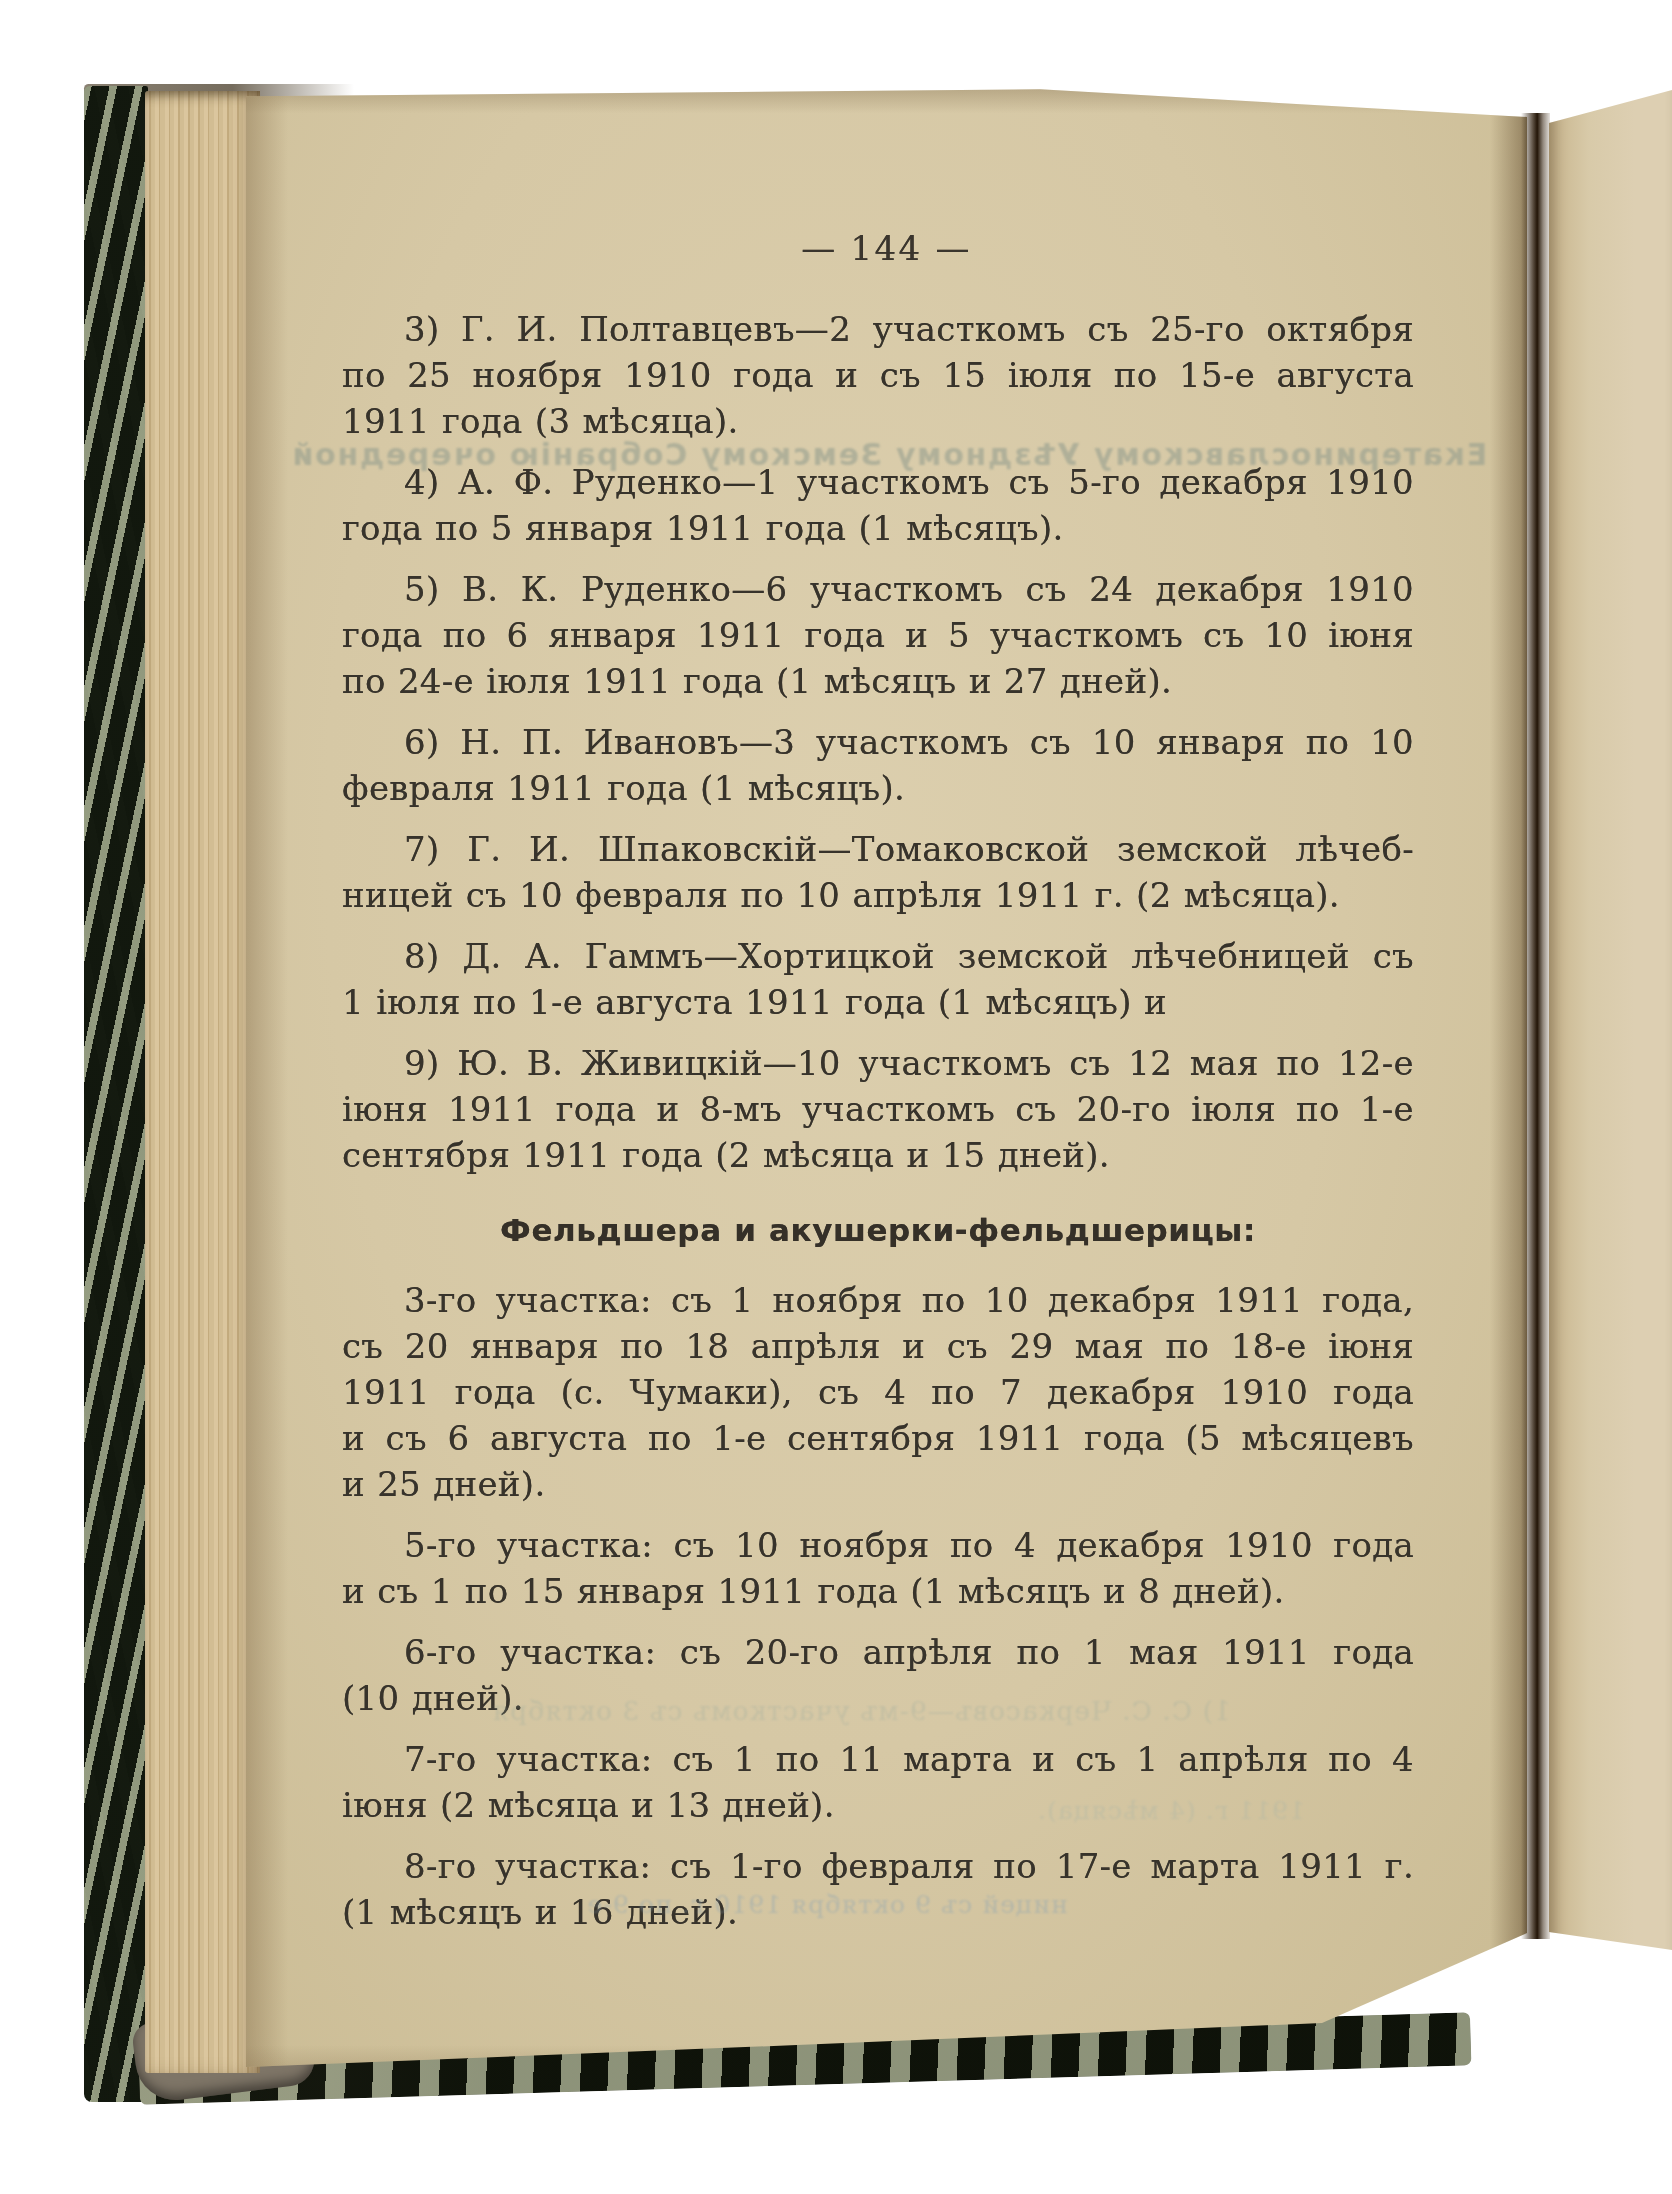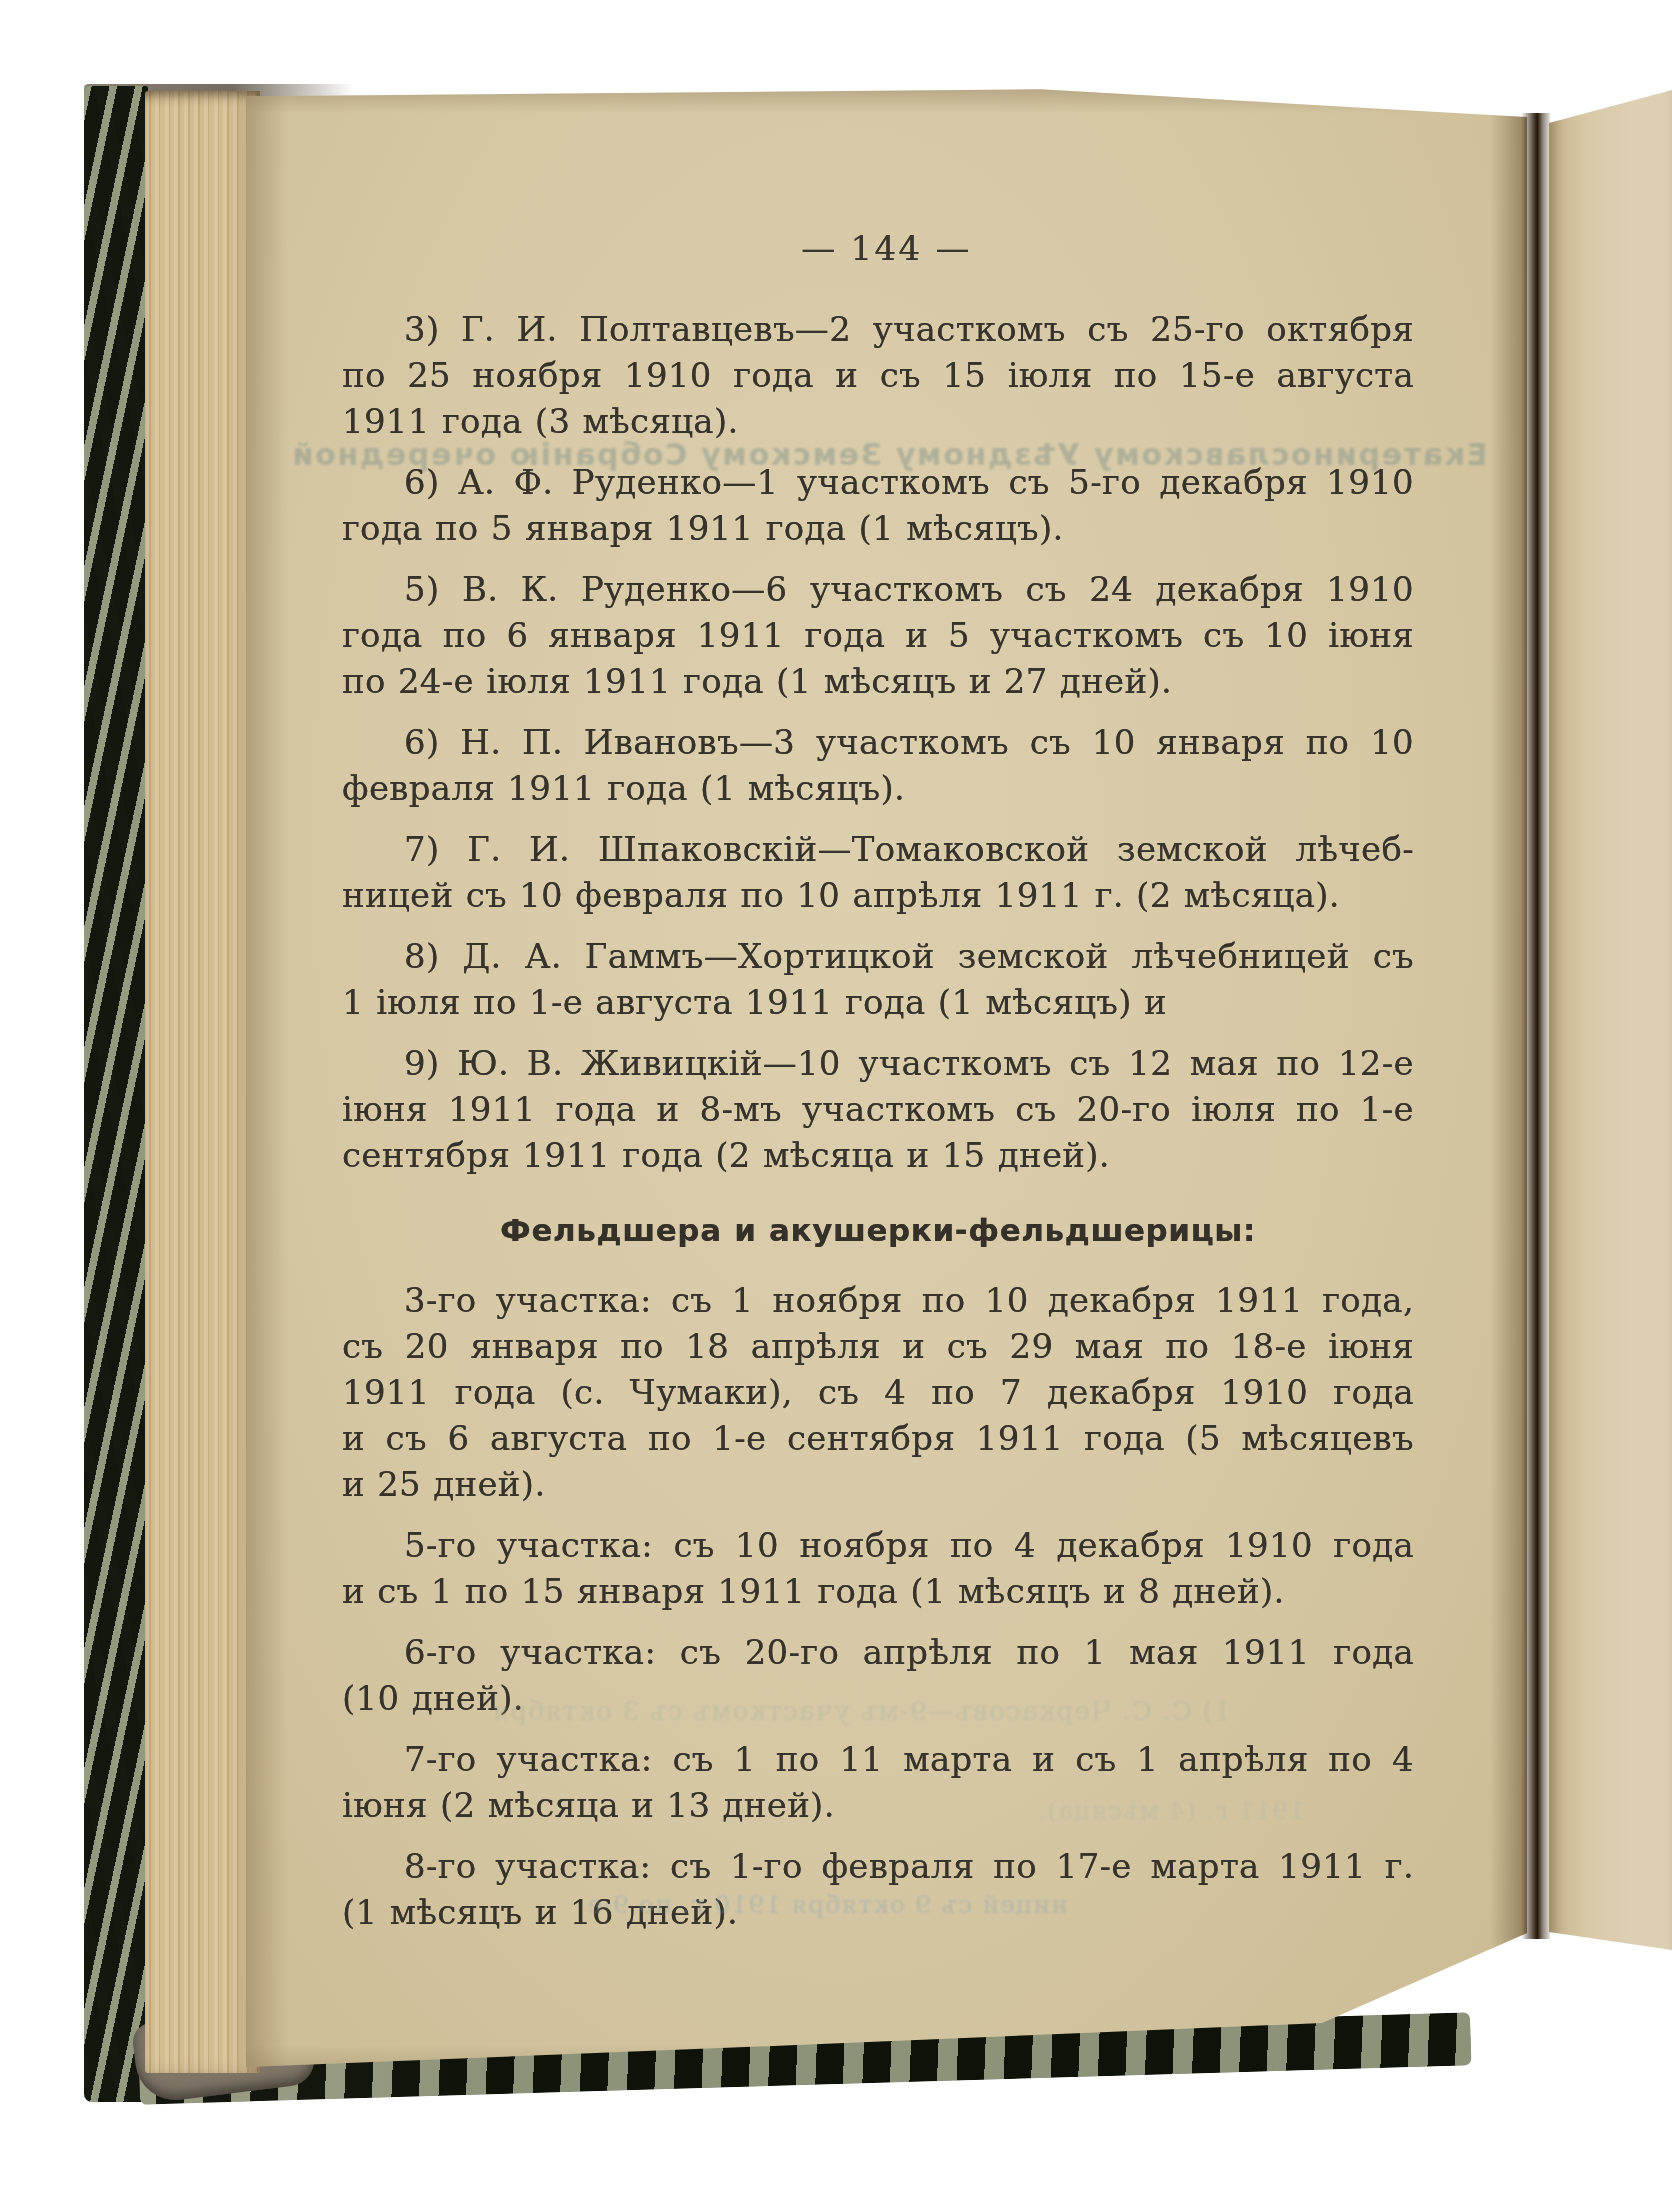--- a/index.html
+++ b/index.html
@@ -87,21 +87,21 @@
 
   <div id="page">
     <div id="page-number">— 144 —</div>
     <div id="text-block">
         <div class="para">
           <div class="line first">3) Г. И. Полтавцевъ—2 участкомъ съ 25-го октября</div>
           <div class="line">по 25 ноября 1910 года и съ 15 іюля по 15-е августа</div>
           <div class="line last">1911 года (3 мѣсяца).</div>
         </div>
         <div class="para">
-          <div class="line first">6) А. Ф. Руденко—1 участкомъ съ 5-го декабря 1910</div>
+          <div class="line first">4) А. Ф. Руденко—1 участкомъ съ 5-го декабря 1910</div>
           <div class="line last">года по 5 января 1911 года (1 мѣсяцъ).</div>
         </div>
         <div class="para">
           <div class="line first">5) В. К. Руденко—6 участкомъ съ 24 декабря 1910</div>
           <div class="line">года по 6 января 1911 года и 5 участкомъ съ 10 іюня</div>
           <div class="line last">по 24-е іюля 1911 года (1 мѣсяцъ и 27 дней).</div>
         </div>
         <div class="para">
           <div class="line first">6) Н. П. Ивановъ—3 участкомъ съ 10 января по 10</div>
           <div class="line last">февраля 1911 года (1 мѣсяцъ).</div>

